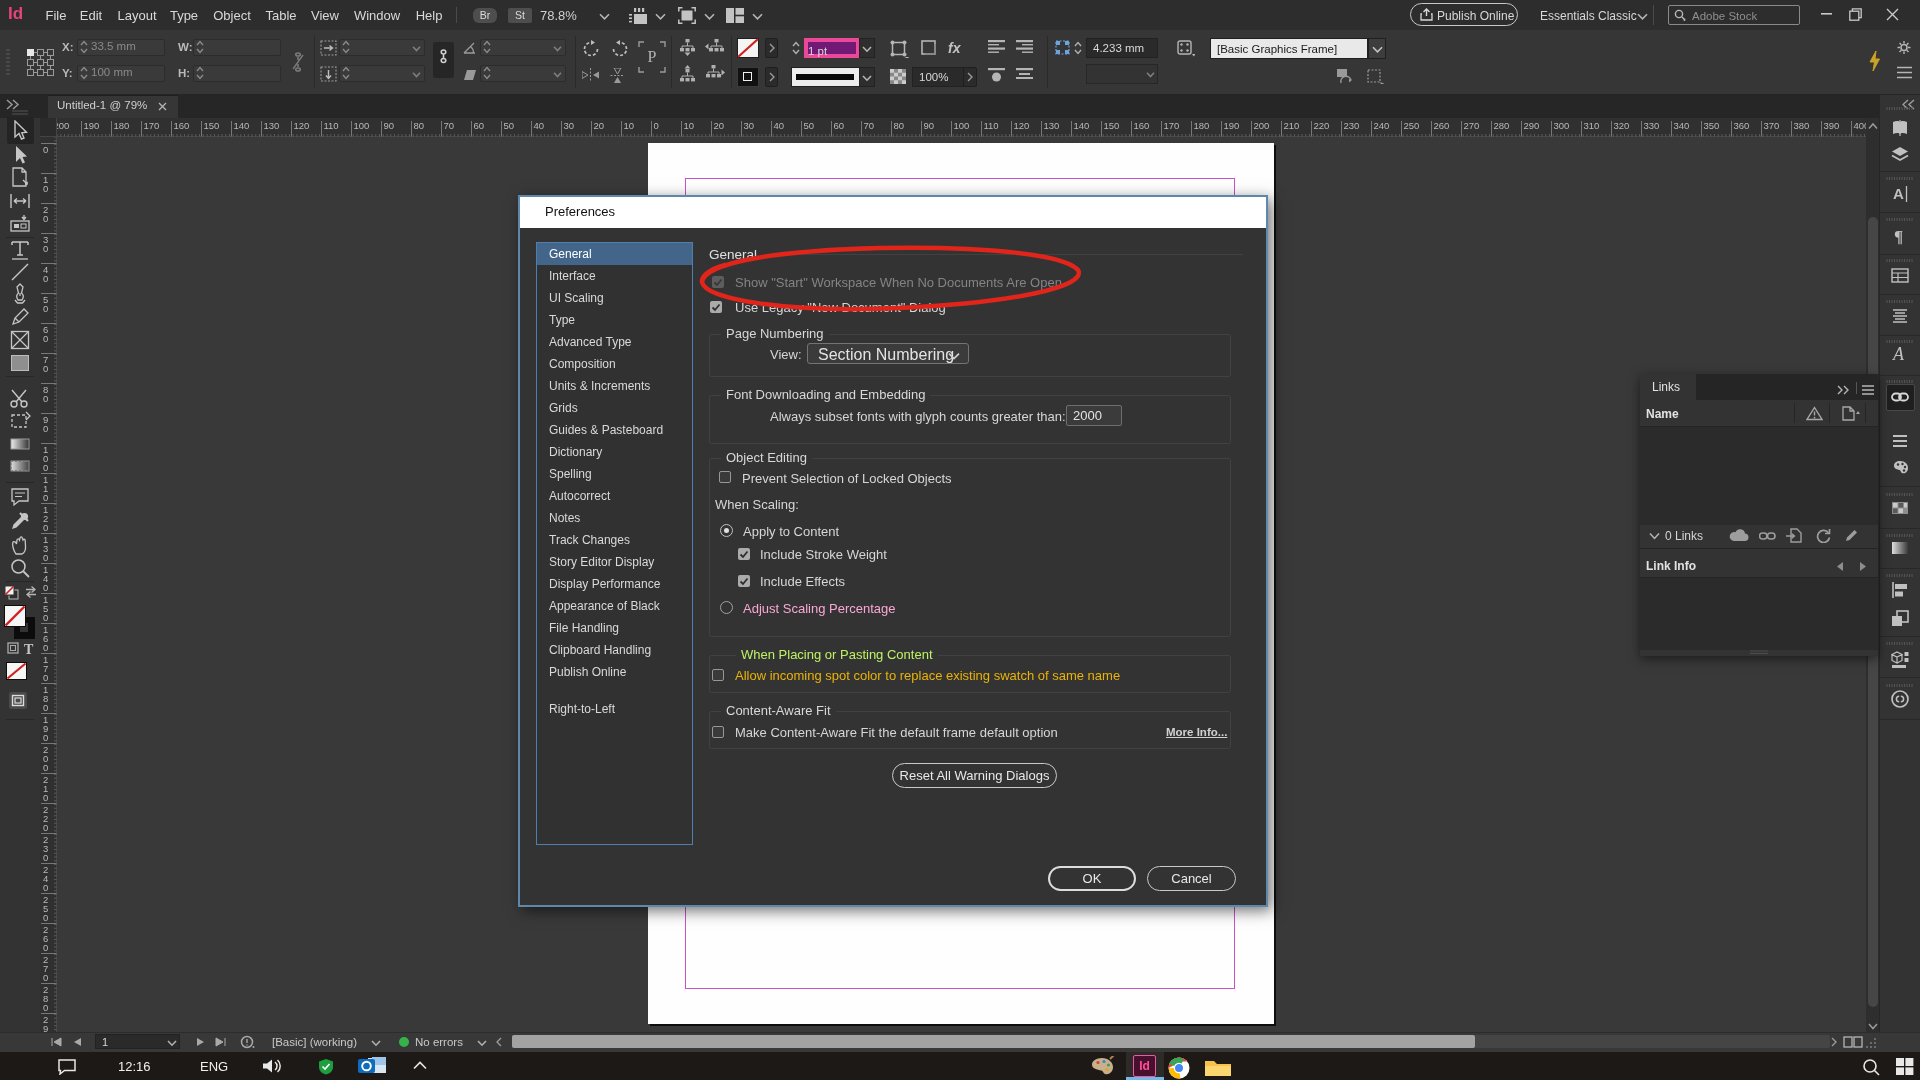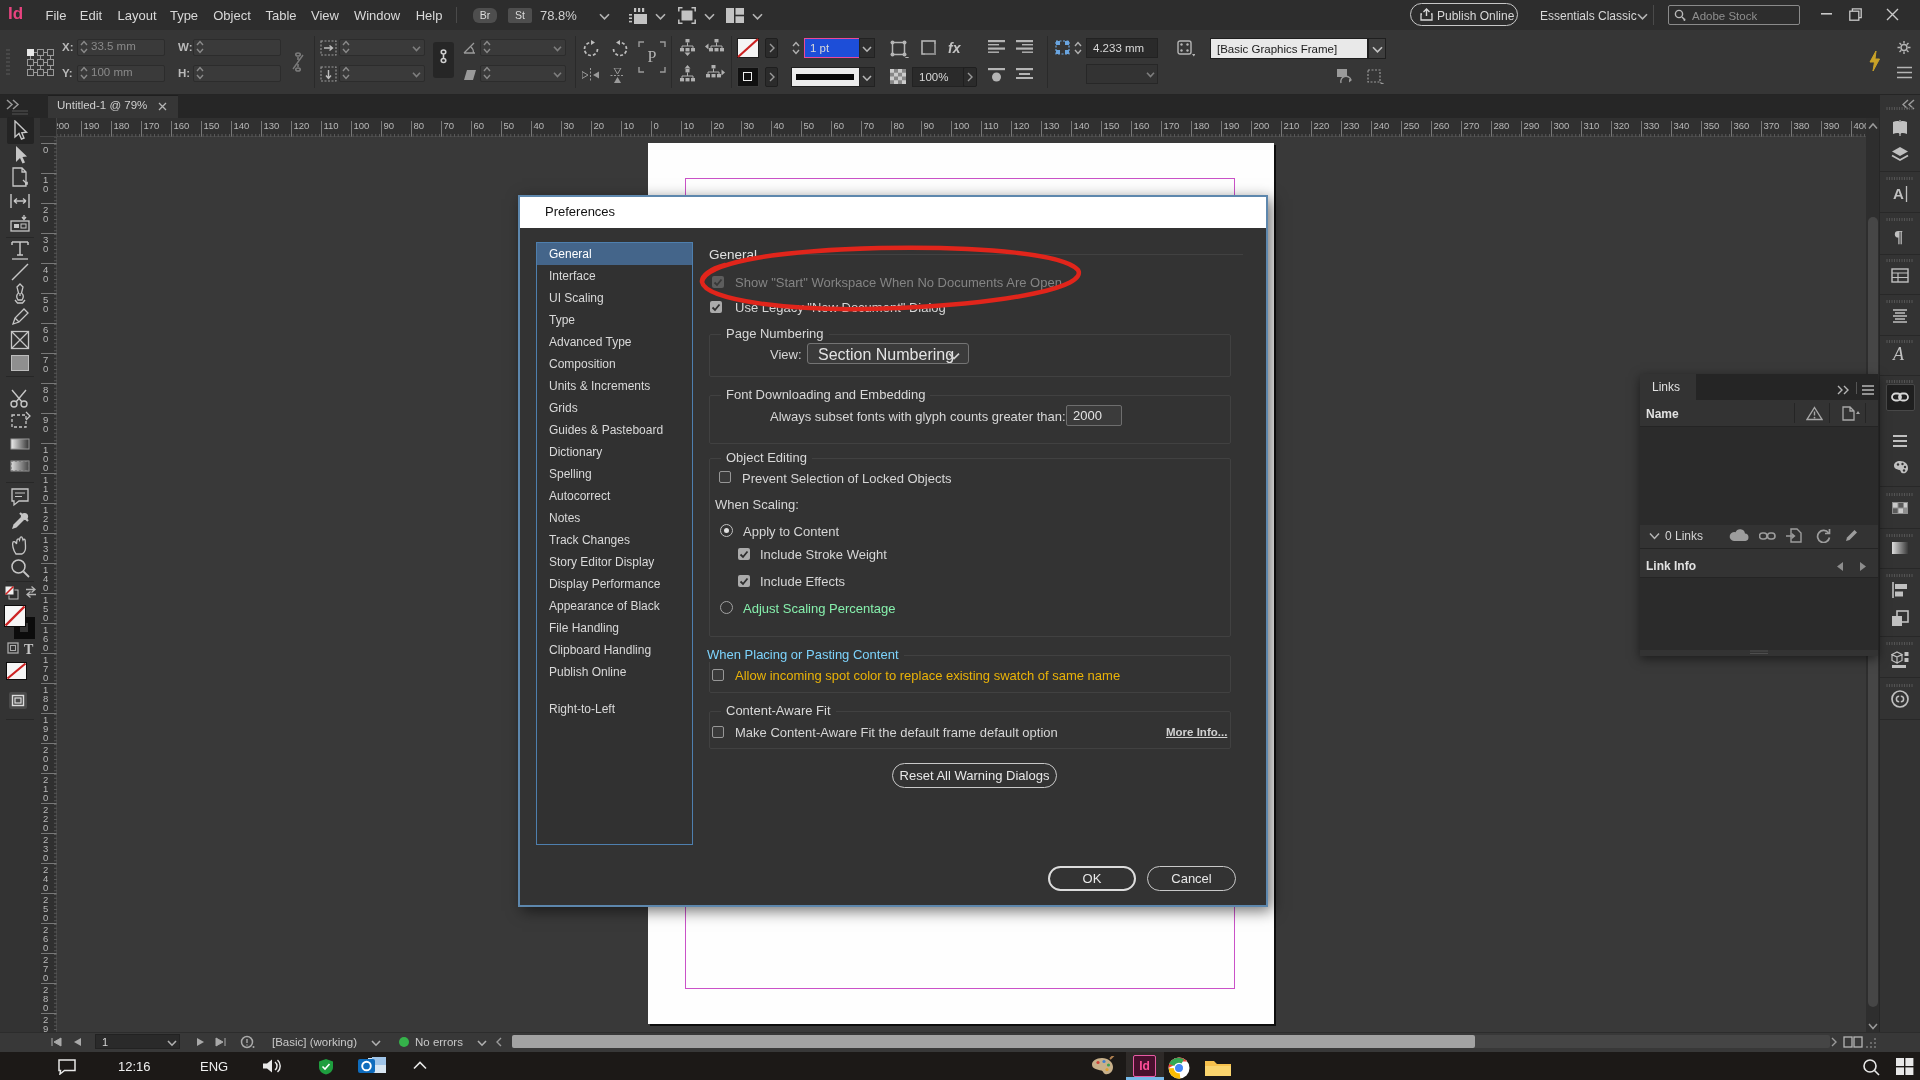--- a/index.html
+++ b/index.html
@@ -257,21 +257,21 @@
 <div style="position:absolute;left:737px;top:67px;width:22px;height:20px;background:#111;border:1px solid #3a3a3a;"></div>
 <div style="position:absolute;left:743px;top:72px;width:9px;height:9px;background:#111;border:1.5px solid #f0f0f0;"></div>
 <div style="position:absolute;left:765px;top:67px;width:13px;height:20px;background:#2b2b2b;border:1px solid #1f1f1f;border-radius:2px;"></div>
 <svg style="position:absolute;left:768px;top:72px;" width="8" height="10" viewBox="0 0 8 10">
       <path d="M2 1 L6 5 L2 9" fill="none" stroke="#9a9a9a" stroke-width="1.4"></path>
     </svg>
 <svg style="position:absolute;left:791px;top:40px;" width="10" height="16" viewBox="0 0 10 16">
       <path d="M2 6 L5 2.5 L8 6" fill="none" stroke="#b0b0b0" stroke-width="1.4"></path>
       <path d="M2 10 L5 13.5 L8 10" fill="none" stroke="#b0b0b0" stroke-width="1.4"></path>
     </svg>
-<div style="position:absolute;left:804px;top:38px;width:56px;height:20px;background:#1d4ed8;border:1px solid #ec4899;color:#d8d8d8;font-size:11.5px;line-height:19px;padding-left:5px;">1 pt</div>
+<div style="position:absolute;left:804px;top:38px;width:56px;height:20px;background:#701a75;border:4px solid #ec4899;color:#d8d8d8;font-size:11.5px;line-height:19px;">1 pt</div>
 <div style="position:absolute;left:859px;top:38px;width:16px;height:20px;background:#2e2e2e;border:1px solid #222;"></div>
 <svg style="position:absolute;left:862px;top:44px;" width="10" height="10" viewBox="0 0 10 10">
       <path d="M1 3.0 L5.0 7.2 L9 3.0" fill="none" stroke="#b5b5b5" stroke-width="1.6"></path>
     </svg>
 <div style="position:absolute;left:791px;top:67px;width:69px;height:20px;background:#ececec;border:1px solid #1f1f1f;"></div>
 <div style="position:absolute;left:796px;top:74px;width:58px;height:6px;background:#080808;"></div>
 <div style="position:absolute;left:859px;top:67px;width:16px;height:20px;background:#2e2e2e;border:1px solid #222;"></div>
 <svg style="position:absolute;left:862px;top:73px;" width="10" height="10" viewBox="0 0 10 10">
       <path d="M1 3.0 L5.0 7.2 L9 3.0" fill="none" stroke="#b5b5b5" stroke-width="1.6"></path>
     </svg>
@@ -1119,23 +1119,23 @@
     <svg style="position:absolute;left:738px;top:548px;" width="12" height="12" viewBox="0 0 12 12">
       <path d="M2.5 6.5 L5 9 L9.5 3.5" fill="none" stroke="#2e2e2e" stroke-width="1.8"></path>
     </svg>
 <div style="position:absolute;left:760px;top:547px;font-size:13px;color:#d6d6d6;">Include Stroke Weight</div>
 <div style="position:absolute;left:738px;top:575px;width:12px;height:12px;background:#ababab;border-radius:2px;"></div>
     <svg style="position:absolute;left:738px;top:575px;" width="12" height="12" viewBox="0 0 12 12">
       <path d="M2.5 6.5 L5 9 L9.5 3.5" fill="none" stroke="#2e2e2e" stroke-width="1.8"></path>
     </svg>
 <div style="position:absolute;left:760px;top:574px;font-size:13px;color:#d6d6d6;">Include Effects</div>
 <div style="position:absolute;left:720px;top:601px;width:13px;height:13px;border-radius:50%;border:1.5px solid #a2a2a2;"></div>
-<div style="position:absolute;left:743px;top:601px;font-size:13px;color:#86efac;">Adjust Scaling Percentage</div>
+<div style="position:absolute;left:743px;top:601px;font-size:13px;color:#f9a8d4;">Adjust Scaling Percentage</div>
 <div style="position:absolute;left:709px;top:655px;width:522px;height:38px;border:1px solid #414141;border-radius:2px;"></div>
-    <div style="position:absolute;left:702px;top:647px;background:#333333;padding:0 5px;font-size:13px;color:#7dd3fc;white-space:nowrap;">When Placing or Pasting Content</div>
+    <div style="position:absolute;left:736px;top:647px;background:#333333;padding:0 5px;font-size:13px;color:#bef264;white-space:nowrap;">When Placing or Pasting Content</div>
 <div style="position:absolute;left:712px;top:669px;width:12px;height:12px;background:#3a3a3a;border:1px solid #979797;border-radius:2px;"></div>
 <div style="position:absolute;left:735px;top:668px;font-size:13px;color:#eab308;">Allow incoming spot color to replace existing swatch of same name</div>
 <div style="position:absolute;left:709px;top:711px;width:522px;height:38px;border:1px solid #414141;border-radius:2px;"></div>
     <div style="position:absolute;left:721px;top:703px;background:#333333;padding:0 5px;font-size:13px;color:#d8d8d8;white-space:nowrap;">Content-Aware Fit</div>
 <div style="position:absolute;left:712px;top:726px;width:12px;height:12px;background:#3a3a3a;border:1px solid #979797;border-radius:2px;"></div>
 <div style="position:absolute;left:735px;top:725px;font-size:13px;color:#d6d6d6;">Make Content-Aware Fit the default frame default option</div>
 <div style="position:absolute;left:1166px;top:726px;font-size:11.5px;font-weight:bold;color:#d0d0d0;text-decoration:underline;">More Info...</div>
 <div style="position:absolute;left:892px;top:763px;width:165px;height:25px;border:1.5px solid #c9c9c9;border-radius:13px;font-size:13px;color:#e8e8e8;text-align:center;line-height:23px;">Reset All Warning Dialogs</div>
 <div style="position:absolute;left:1048px;top:866px;width:88px;height:25px;border:2px solid #dcdcdc;border-radius:13px;font-size:13px;color:#e8e8e8;text-align:center;line-height:22px;">OK</div>
 <div style="position:absolute;left:1147px;top:866px;width:89px;height:25px;border:1.5px solid #c9c9c9;border-radius:13px;font-size:13px;color:#e8e8e8;text-align:center;line-height:23px;">Cancel</div>

